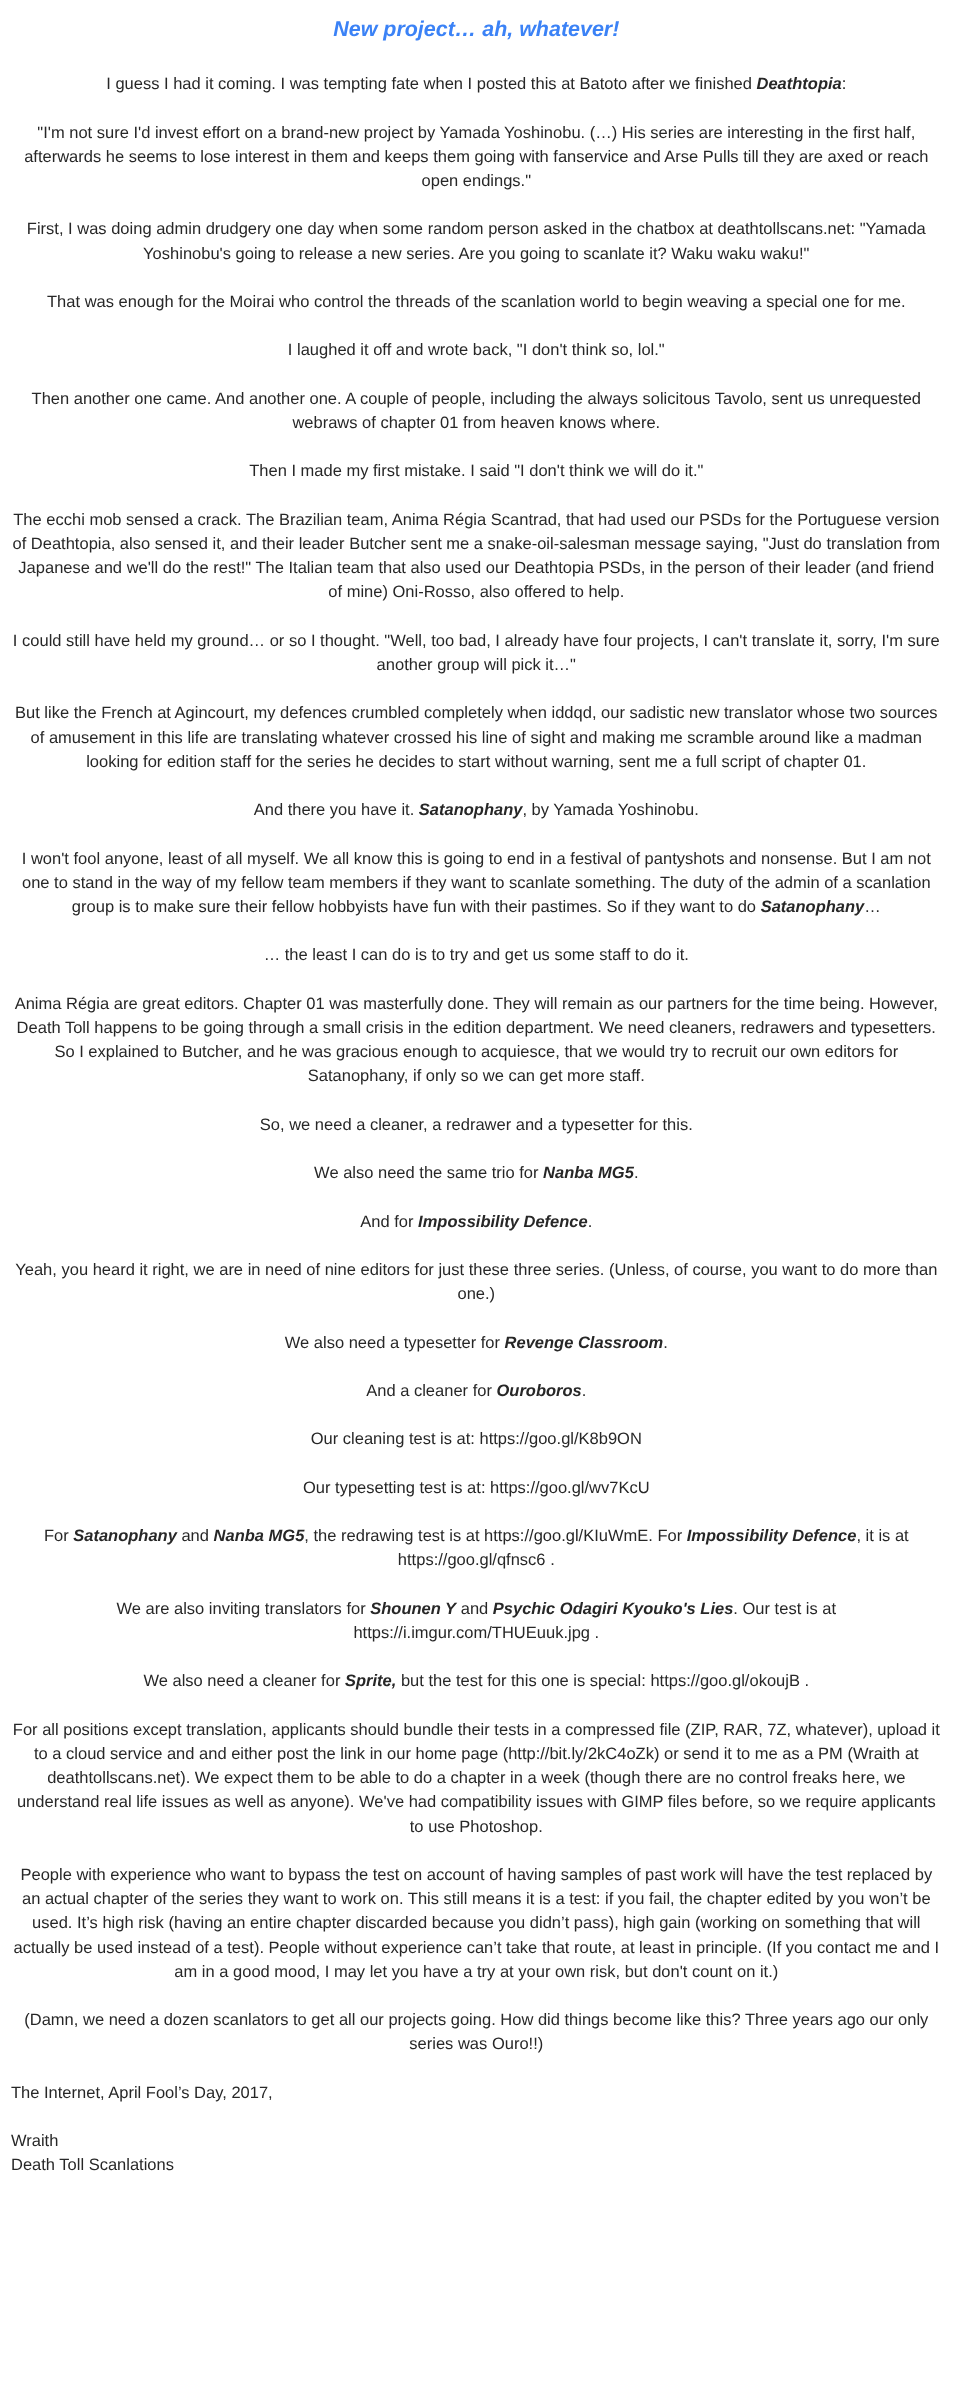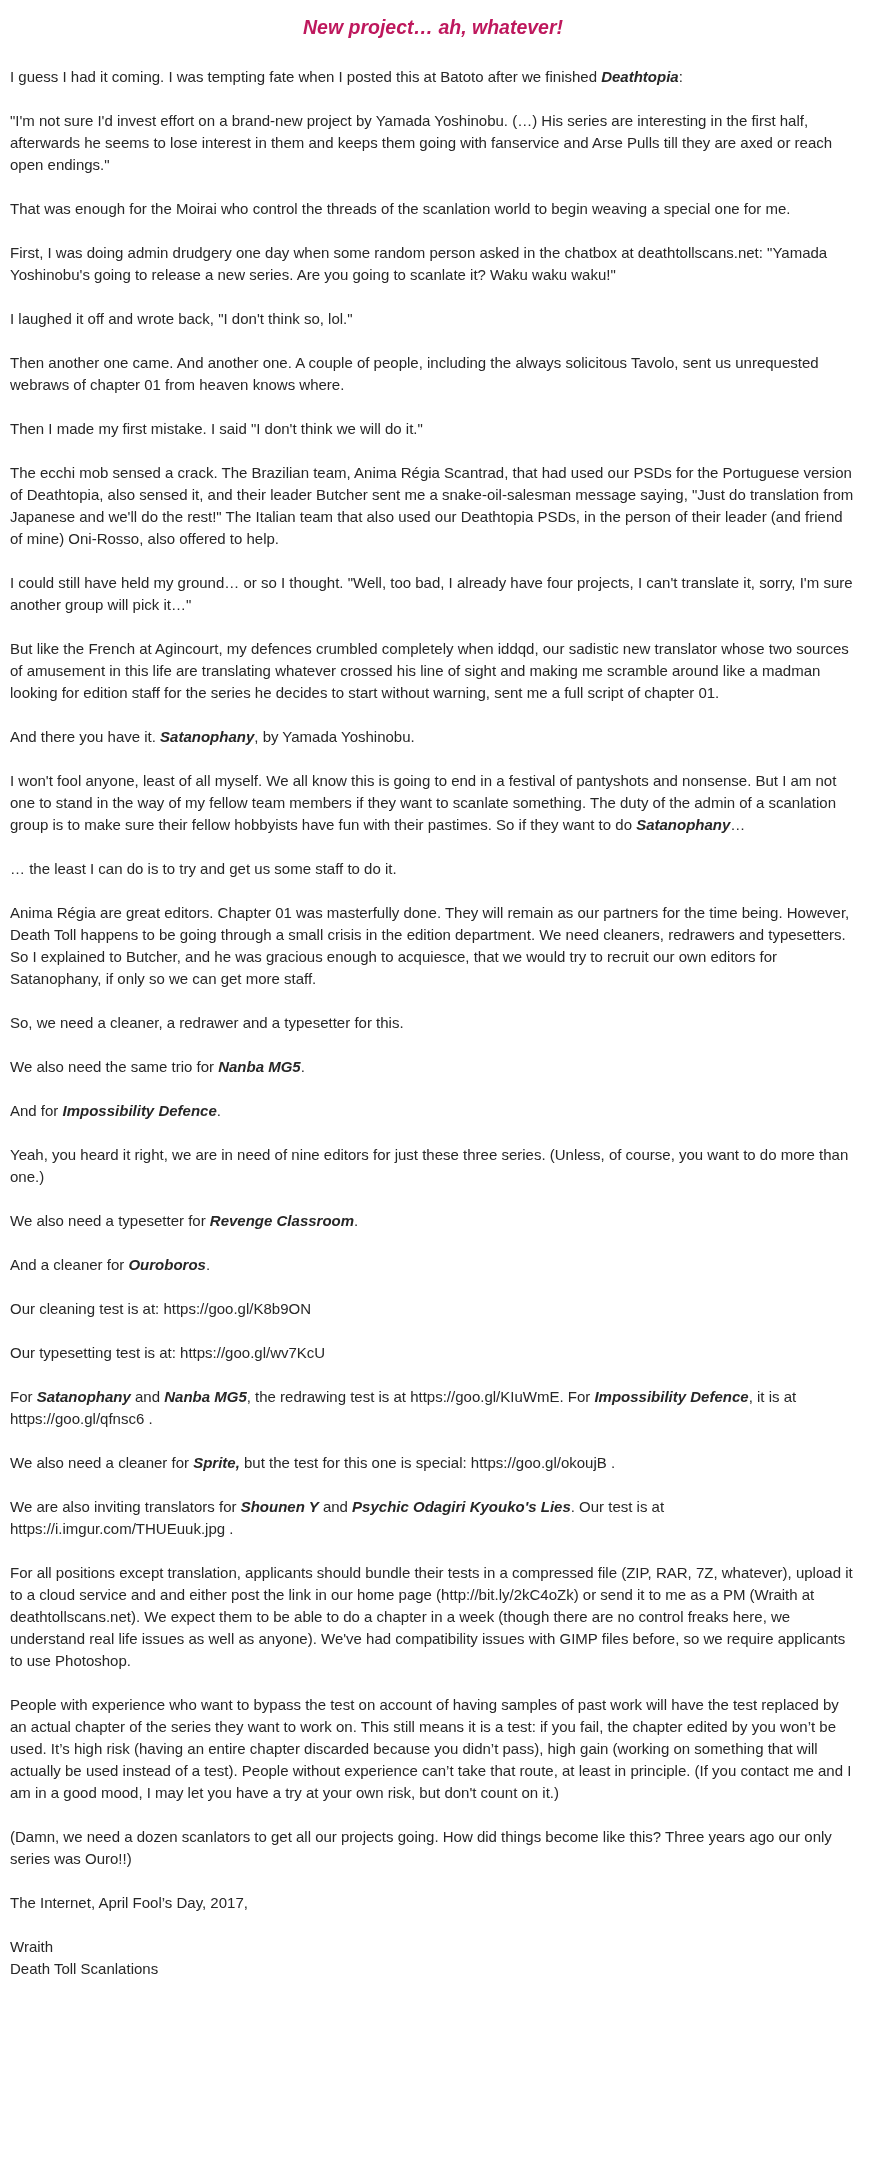--- a/index.html
+++ b/index.html
@@ -19,64 +19,65 @@
   .post {
     padding: 10px 14px 20px 10px;
   }
   h1.post-title {
     text-align: center;
     font-size: 19.5px;
     line-height: 26px;
     font-weight: 700;
     font-style: italic;
     margin: 4px 0 26px 0;
-    color: #be185d;
+    color: #3b82f6;
   }
   .post-body p {
     margin: 0 0 22px 0;
+    text-align: center;
   }
   .post-body p.align-right {
     text-align: left;
   }
   .post-body p:last-child {
     margin-bottom: 0;
   }
   .bi { font-weight: 700; font-style: italic; }
   .b  { font-weight: 400; }
 </style>
 </head>
 <body>
 
 <main class="post">
   <h1 class="post-title">New project… ah, whatever!</h1>
   <div class="post-body">
       <p><span>I guess I had it coming. I was tempting fate when I posted this at Batoto after we finished </span><span class="bi">Deathtopia</span><span>:</span></p>
       <p><span>"I'm not sure I'd invest effort on a brand-new project by Yamada Yoshinobu. (…) His series are interesting in the first half, afterwards he seems to lose interest in them and keeps them going with fanservice and Arse Pulls till they are axed or reach open endings."</span></p>
+      <p><span>First, I was doing admin drudgery one day when some random person asked in the chatbox at deathtollscans.net: "Yamada Yoshinobu's going to release a new series. Are you going to scanlate it? Waku waku waku!"</span></p>
       <p><span>That was enough for the Moirai who control the threads of the scanlation world to begin weaving a special one for me.</span></p>
-      <p><span>First, I was doing admin drudgery one day when some random person asked in the chatbox at deathtollscans.net: "Yamada Yoshinobu's going to release a new series. Are you going to scanlate it? Waku waku waku!"</span></p>
       <p><span>I laughed it off and wrote back, "I don't think so, lol."</span></p>
       <p><span>Then another one came. And another one. A couple of people, including the always solicitous Tavolo, sent us unrequested webraws of chapter 01 from heaven knows where.</span></p>
       <p><span>Then I made my first mistake. I said "I don't think we will do it."</span></p>
       <p><span>The ecchi mob sensed a crack. The Brazilian team, </span><span class="b">Anima Régia Scantrad</span><span>, that had used our PSDs for the Portuguese version of Deathtopia, also sensed it, and their leader Butcher sent me a snake-oil-salesman message saying, "Just do translation from Japanese and we'll do the rest!" The Italian team that also used our Deathtopia PSDs, in the person of their leader (and friend of mine) Oni-Rosso, also offered to help.</span></p>
       <p><span>I could still have held my ground… or so I thought. "Well, too bad, I already have four projects, I can't translate it, sorry, I'm sure another group will pick it…"</span></p>
       <p><span>But like the French at Agincourt, my defences crumbled completely when iddqd, our sadistic new translator whose two sources of amusement in this life are translating whatever crossed his line of sight and making me scramble around like a madman looking for edition staff for the series he decides to start without warning, sent me a full script of chapter 01.</span></p>
       <p><span>And there you have it. </span><span class="bi">Satanophany</span><span>, by Yamada Yoshinobu.</span></p>
       <p><span>I won't fool anyone, least of all myself. We all know this is going to end in a festival of pantyshots and nonsense. But I am not one to stand in the way of my fellow team members if they want to scanlate something. The duty of the admin of a scanlation group is to make sure their fellow hobbyists have fun with their pastimes. So if they want to do </span><span class="bi">Satanophany</span><span>…</span></p>
       <p><span>… the least I can do is to try and get us some staff to do it.</span></p>
       <p><span>Anima Régia are great editors. Chapter 01 was masterfully done. They will remain as our partners for the time being. However, Death Toll happens to be going through a small crisis in the edition department. We need cleaners, redrawers and typesetters. So I explained to Butcher, and he was gracious enough to acquiesce, that we would try to recruit our own editors for Satanophany, if only so we can get more staff.</span></p>
       <p><span>So, we need a cleaner, a redrawer and a typesetter for this.</span></p>
       <p><span>We also need the same trio for </span><span class="bi">Nanba MG5</span><span>.</span></p>
       <p><span>And for </span><span class="bi">Impossibility Defence</span><span>.</span></p>
       <p><span>Yeah, you heard it right, we are in need of nine editors for just these three series. (Unless, of course, you want to do more than one.)</span></p>
       <p><span>We also need a typesetter for </span><span class="bi">Revenge Classroom</span><span>.</span></p>
       <p><span>And a cleaner for </span><span class="bi">Ouroboros</span><span>.</span></p>
       <p><span>Our cleaning test is at: </span><span>https://goo.gl/K8b9ON</span></p>
       <p><span>Our typesetting test is at: </span><span>https://goo.gl/wv7KcU</span></p>
       <p><span>For </span><span class="bi">Satanophany</span><span> and </span><span class="bi">Nanba MG5</span><span>, the redrawing test is at </span><span>https://goo.gl/KIuWmE</span><span>. For </span><span class="bi">Impossibility Defence</span><span>, it is at </span><span>https://goo.gl/qfnsc6</span><span> .</span></p>
+      <p><span>We are also inviting translators for </span><span class="bi">Shounen Y</span><span> and </span><span class="bi">Psychic Odagiri Kyouko's Lies</span><span>. Our test is at </span><span>https://i.imgur.com/THUEuuk.jpg</span><span> .</span></p>
       <p><span>We also need a cleaner for </span><span class="bi">Sprite,</span><span> but the test for this one is special: </span><span>https://goo.gl/okoujB</span><span> .</span></p>
-      <p><span>We are also inviting translators for </span><span class="bi">Shounen Y</span><span> and </span><span class="bi">Psychic Odagiri Kyouko's Lies</span><span>. Our test is at </span><span>https://i.imgur.com/THUEuuk.jpg</span><span> .</span></p>
       <p><span>For all positions except translation, applicants should bundle their tests in a compressed file (ZIP, RAR, 7Z, whatever), upload it to a cloud service and and either post the link in our home page (http://bit.ly/2kC4oZk) or send it to me as a PM (Wraith at deathtollscans.net). We expect them to be able to do a chapter in a week (though there are no control freaks here, we understand real life issues as well as anyone). We've had compatibility issues with GIMP files before, so we require applicants to use Photoshop.</span></p>
       <p><span>People with experience who want to bypass the test on account of having samples of past work will have the test replaced by an actual chapter of the series they want to work on. This still means it is a test: if you fail, the chapter edited by you won’t be used. It’s high risk (having an entire chapter discarded because you didn’t pass), high gain (working on something that will actually be used instead of a test). People without experience can’t take that route, at least in principle. (If you contact me and I am in a good mood, I may let you have a try at your own risk, but don't count on it.)</span></p>
       <p><span>(Damn, we need a dozen scanlators to get all our projects going. How did things become like this? Three years ago our only series was Ouro!!)</span></p>
       <p class="align-right"><span>The Internet, April Fool’s Day, 2017,</span></p>
       <p class="align-right"><span>Wraith<br>Death Toll Scanlations</span></p>
     </div>
 </main>
 
 </body></html>

